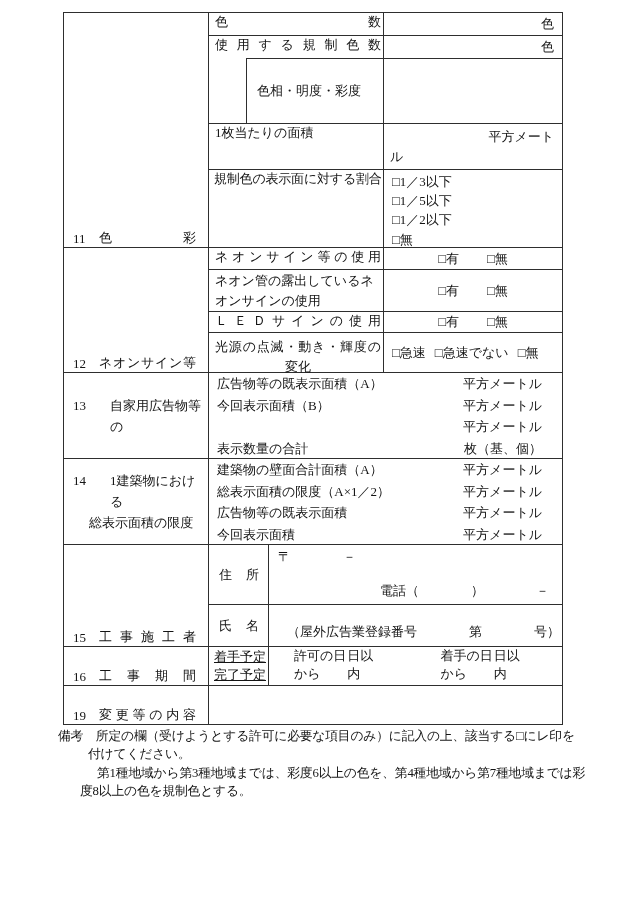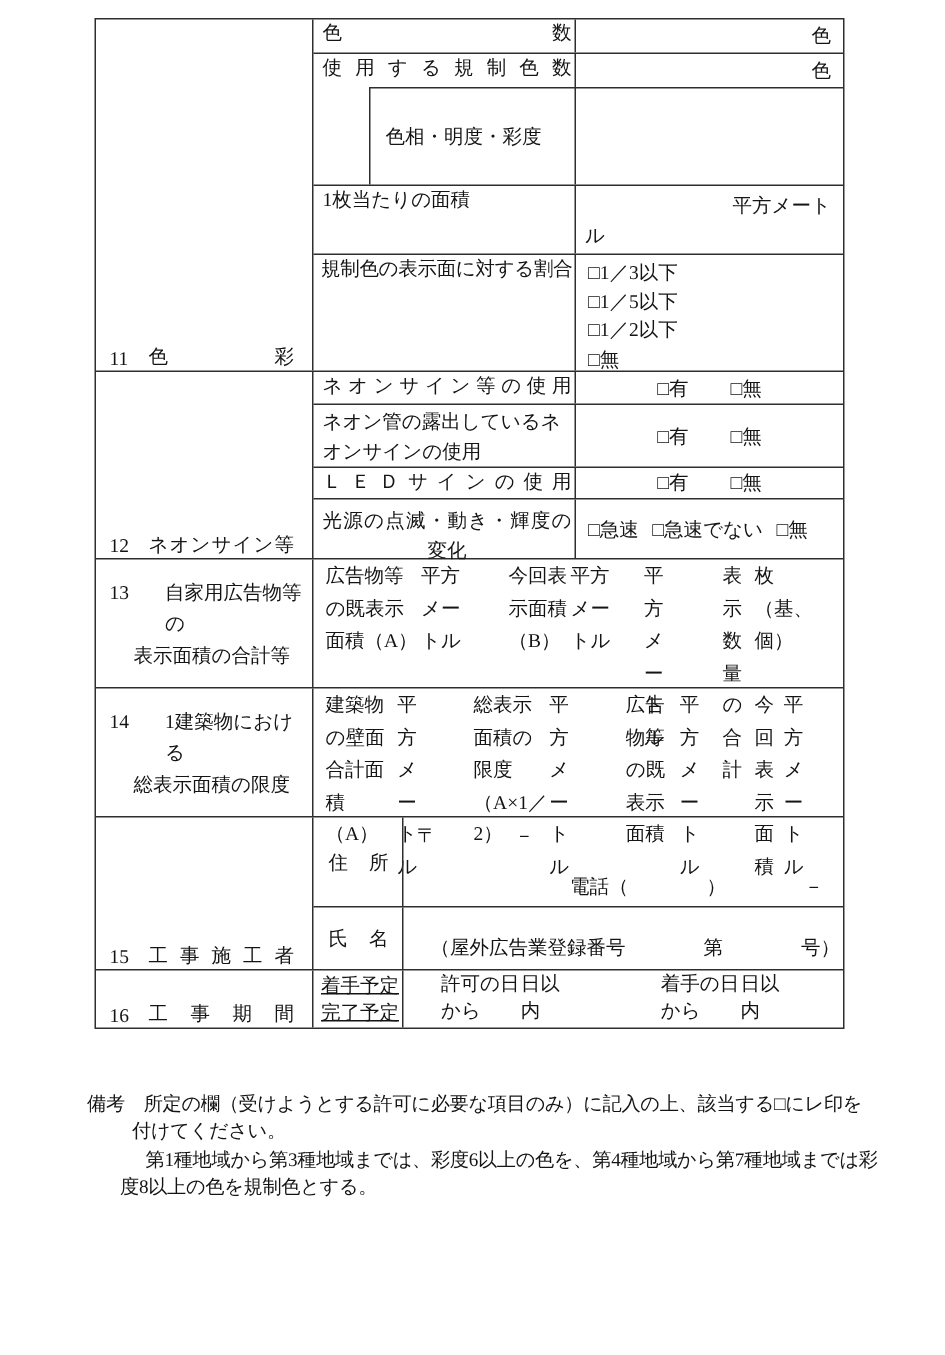--- a/index.html
+++ b/index.html
@@ -40,21 +40,21 @@
   .strip { width:37px; flex:none; }
   .huebox { width:138px; flex:none; border:1px solid #2e2e2e; border-bottom:none; display:flex; align-items:center; padding-left:10px;font-family:Liberation Serif, serif; }
 
   .unitwrap { display:block; padding:3px 8px 0 6px; line-height:20px; }
   .unitwrap .u1 { text-align:right; }
   .unitwrap .u2 { text-align:left; }
 
   .optlist { display:block; padding:2px 0 0 8px; line-height:19.2px; }
   .opt { white-space:nowrap; }
 
-  .c23 { flex:1; display:flex; flex-direction:row; justify-content:space-between; line-height:21.5px; }
+  .c23 { flex:1; display:flex; flex-direction:column; justify-content:space-between; line-height:21.5px; }
   .ln { display:flex; }
   .ln .lt { padding-left:8px; }
   .ln .un { margin-left:auto; padding-right:20px; }
 
   .c2n { width:60px; flex:none; border-right:1px solid #2e2e2e; display:flex; align-items:center; padding:0 9px 0 10px; }
   .addr { flex:1; display:flex; flex-direction:column; justify-content:space-between; padding:3px 0 4px 0; }
   .addr .postal { padding-left:9px; }
   .addr .phone { text-align:right; padding-right:13px; }
   .namec { flex:1; display:flex; flex-direction:column; justify-content:flex-end; padding:0 0 5px 18px; white-space:nowrap; }
 
@@ -171,21 +171,20 @@
         </div>
       </div>
     </div>
 
     <div class="trow" style="height:86px">
       <div class="lc2">
         <div class="l1">
             <span class="num">13</span>
             <span>自家用広告物等の</span>
           </div>
-        <div class="l2">表示面積の合計等</div>
       </div>
       <div class="c23">
         <div class="ln">
             <span class="lt">広告物等の既表示面積（A）</span>
             <span class="un">平方メートル</span>
           </div>
         <div class="ln">
             <span class="lt">今回表示面積（B）</span>
             <span class="un">平方メートル</span>
           </div>
@@ -267,20 +266,27 @@
             <span class="t16">許可の日から</span>
             <span class="u16">日以内</span>
           </div>
         <div class="ln16">
             <span class="t16">着手の日から</span>
             <span class="u16">日以内</span>
           </div>
       </div>
     </div>
 
+    <div class="trow" style="height:39px">
+      <div class="lc">
+        <span class="num">19</span>
+        <span class="jl">変更等の内容</span>
+      </div>
+      <div class="emptycell"></div>
+    </div>
 
   </div>
 
   <div class="remarks">
     <div>備考　所定の欄（受けようとする許可に必要な項目のみ）に記入の上、該当する□にレ印を</div>
     <div class="m30">付けてください。</div>
     <div class="m39">第1種地域から第3種地域までは、彩度6以上の色を、第4種地域から第7種地域までは彩</div>
     <div class="m22">度8以上の色を規制色とする。</div>
   </div>
 </div>

